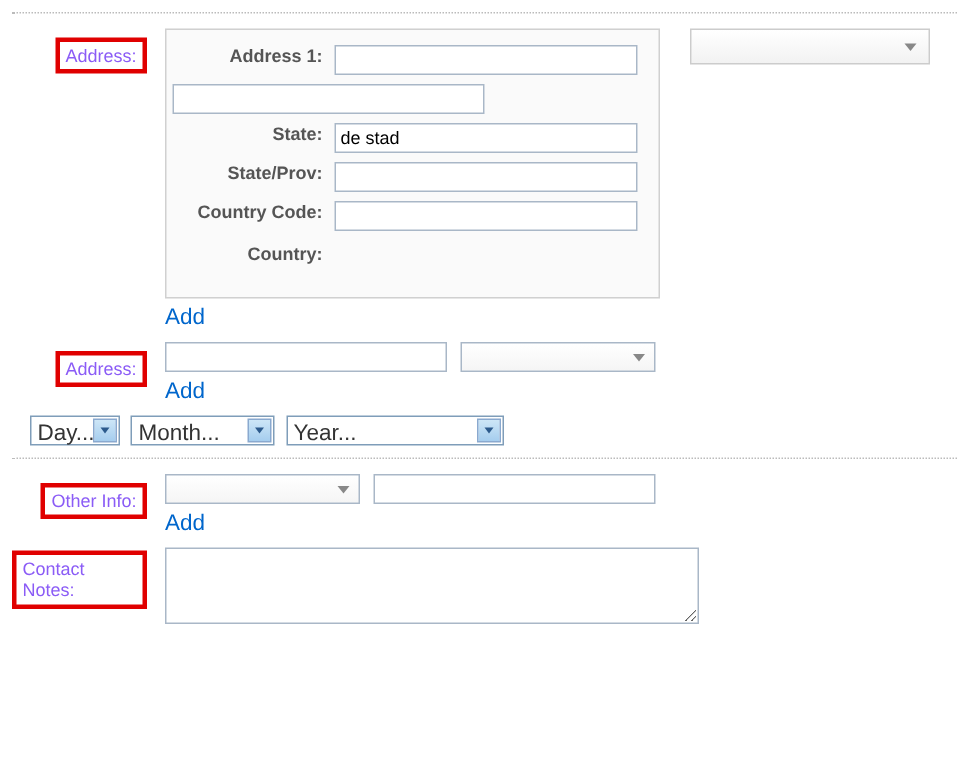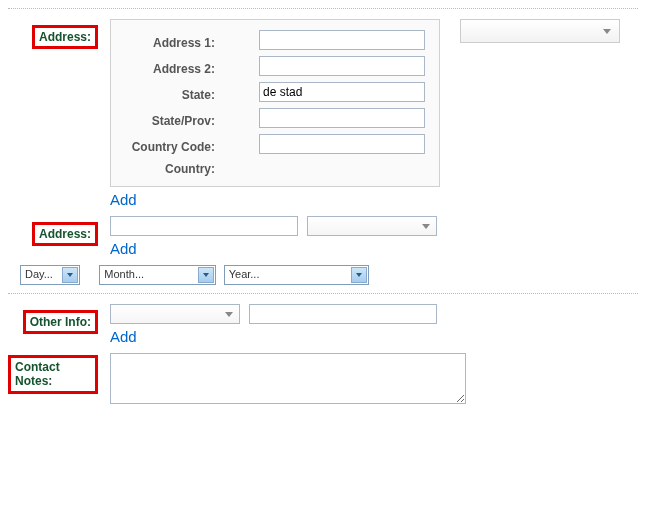--- a/index.html
+++ b/index.html
@@ -17,22 +17,22 @@
     margin: 4px 0 10px 0;
   }
   .sect {
     display: flex;
     align-items: flex-start;
     margin-bottom: 8px;
   }
   .sect-label {
     flex: 0 0 90px;
     text-align: right;
-    font-weight: bold;
-    color: #14532d;
+    font-weight: normal;
+    color: #8b5cf6;
     padding-top: 6px;
   }
   .highlight {
     border: 3px solid #e00000;
     display: inline-block;
     padding: 2px 4px;
   }
   .sect-body {
     flex: 1 1 auto;
     padding-left: 12px;
@@ -43,23 +43,22 @@
   }
   .addr-panel {
     border: 1px solid #d0d0d0;
     background: #fafafa;
     padding: 10px 14px 10px 4px;
     width: 330px;
     box-sizing: border-box;
   }
   .addr-row {
     display: flex;
-    align-items: flex-end;
+    align-items: flex-start;
     margin-bottom: 6px;
-    gap: 36px;
   }
   .addr-row-label {
     flex: 0 0 100px;
     text-align: right;
     padding-right: 8px;
     color: #555;
     font-weight: bold;
     font-size: 12px;
   }
   input[type="text"] {
@@ -111,21 +110,21 @@
     border-left: 4px solid transparent;
     border-right: 4px solid transparent;
     border-top: 5px solid #888;
   }
   .combo-blue {
     display: inline-block;
     height: 20px;
     border: 1px solid #7f9db9;
     background: #fff;
     position: relative;
-    font-size: 11px;
+    font-size: 15px;
     padding: 2px 20px 0 4px;
     box-sizing: border-box;
     vertical-align: top;
     color: #333;
   }
   .combo-blue .arrow {
     position: absolute;
     right: 1px; top: 1px;
     width: 16px; height: 16px;
     background: linear-gradient(#cde6f7,#a5cdee);
@@ -139,41 +138,40 @@
     border-left: 3px solid transparent;
     border-right: 3px solid transparent;
     border-top: 4px solid #2c5a8c;
   }
   textarea {
     border: 1px solid #a9b7c7;
     font-family: inherit;
     font-size: 12px;
     resize: both;
   }
-  .country-row { margin-bottom: 0; }
+  .country-row { margin-bottom: 12px; }
   .country-label { padding-top: 2px; }
 </style>
 </head>
 <body>
 
 <div class="hr"></div>
 
 <div class="sect">
   <div class="sect-label">
     <span class="highlight">Address:</span>
   </div>
   <div class="sect-body">
     <div class="addr-outer">
       <div class="addr-panel">
         <div class="addr-row">
           <div class="addr-row-label">Address 1:</div>
           <input type="text" class="w200" value="" style="">
         </div>
         <div class="addr-row">
-          <div class="addr-row-label">Address 2:</div>
           <input type="text" class="w200" value="" style="">
         </div>
         <div class="addr-row">
           <div class="addr-row-label">State:</div>
           <input type="text" class="w200" value="de stad" style="">
         </div>
         <div class="addr-row">
           <div class="addr-row-label">State/Prov:</div>
           <input type="text" class="w200" value="" style="">
         </div>
@@ -199,21 +197,21 @@
     <input type="text" style="width: 180px;" value="">
     <span class="combo" style="width:130px; margin-left:6px;"></span>
     <br>
     <span class="add-link">Add</span>
   </div>
 </div>
 
 <div class="sect">
   <div class="sect-body">
     <span class="combo-blue" style="width:60px"><span>Day...</span><span class="arrow"></span></span>
-    <span class="combo-blue" style="width:117px; margin-left:16px;"><span>Month...</span><span class="arrow"></span></span>
+    <span class="combo-blue" style="width:96px; margin-left:4px;"><span>Month...</span><span class="arrow"></span></span>
     <span class="combo-blue" style="width:145px; margin-left:4px;"><span>Year...</span><span class="arrow"></span></span>
   </div>
 </div>
 
 <div class="hr"></div>
 
 <div class="sect">
   <div class="sect-label">
     <span class="highlight">Other Info:</span>
   </div>

